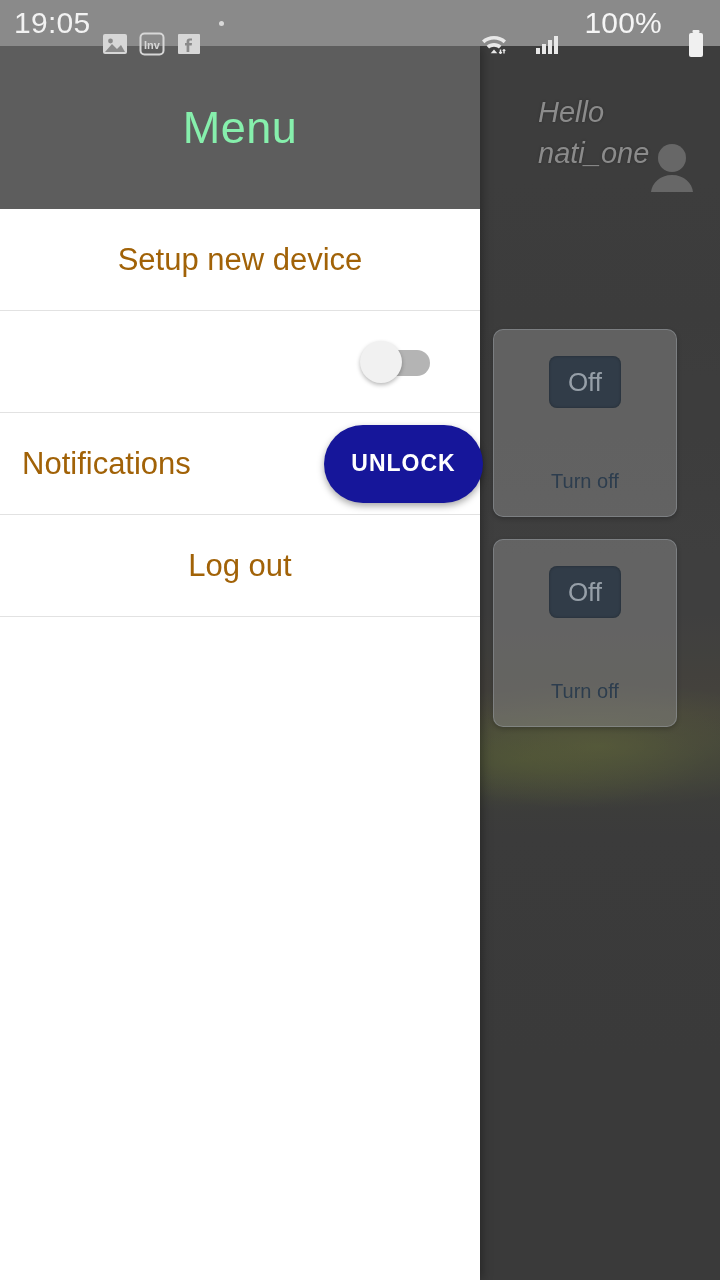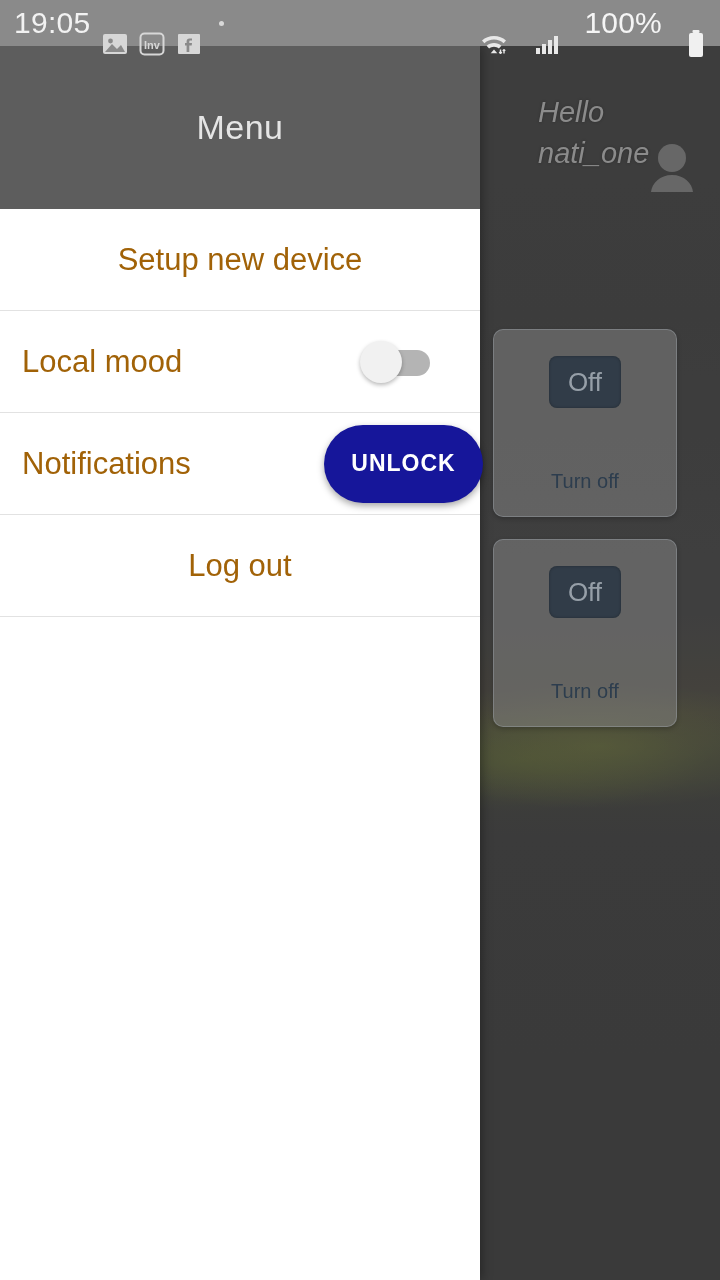--- a/index.html
+++ b/index.html
@@ -125,22 +125,22 @@
     z-index:40;
     box-shadow:2px 0 10px rgba(0,0,0,0.35);
   }
 
   #drawer-header {
     width:480px; height:163px;
     background:#5d5d5d;
     display:flex; align-items:center; justify-content:center;
   }
   #drawer-header .title {
-    color:#e5e5e5;
-    font-size:34px;
+    color:#86efac;
+    font-size:45px;
     font-weight:400;
     letter-spacing:0.5px;
   }
 
   .menu-row {
     position:relative;
     width:480px; height:102px;
     display:flex; align-items:center;
     border-bottom:1px solid #e2e2e2;
   }
@@ -294,21 +294,20 @@
 
     <div id="drawer-header">
       <div class="title">Menu</div>
     </div>
 
     <div class="menu-row centered">
       <span class="lbl">Setup new device</span>
     </div>
 
     <div class="menu-row left">
-      <span class="lbl">Local mood</span>
       <div class="toggle">
         <div class="track"></div>
         <div class="thumb"></div>
       </div>
     </div>
 
     <div class="menu-row left">
       <span class="lbl">Notifications</span>
       <button class="unlock-btn">UNLOCK</button>
     </div>

